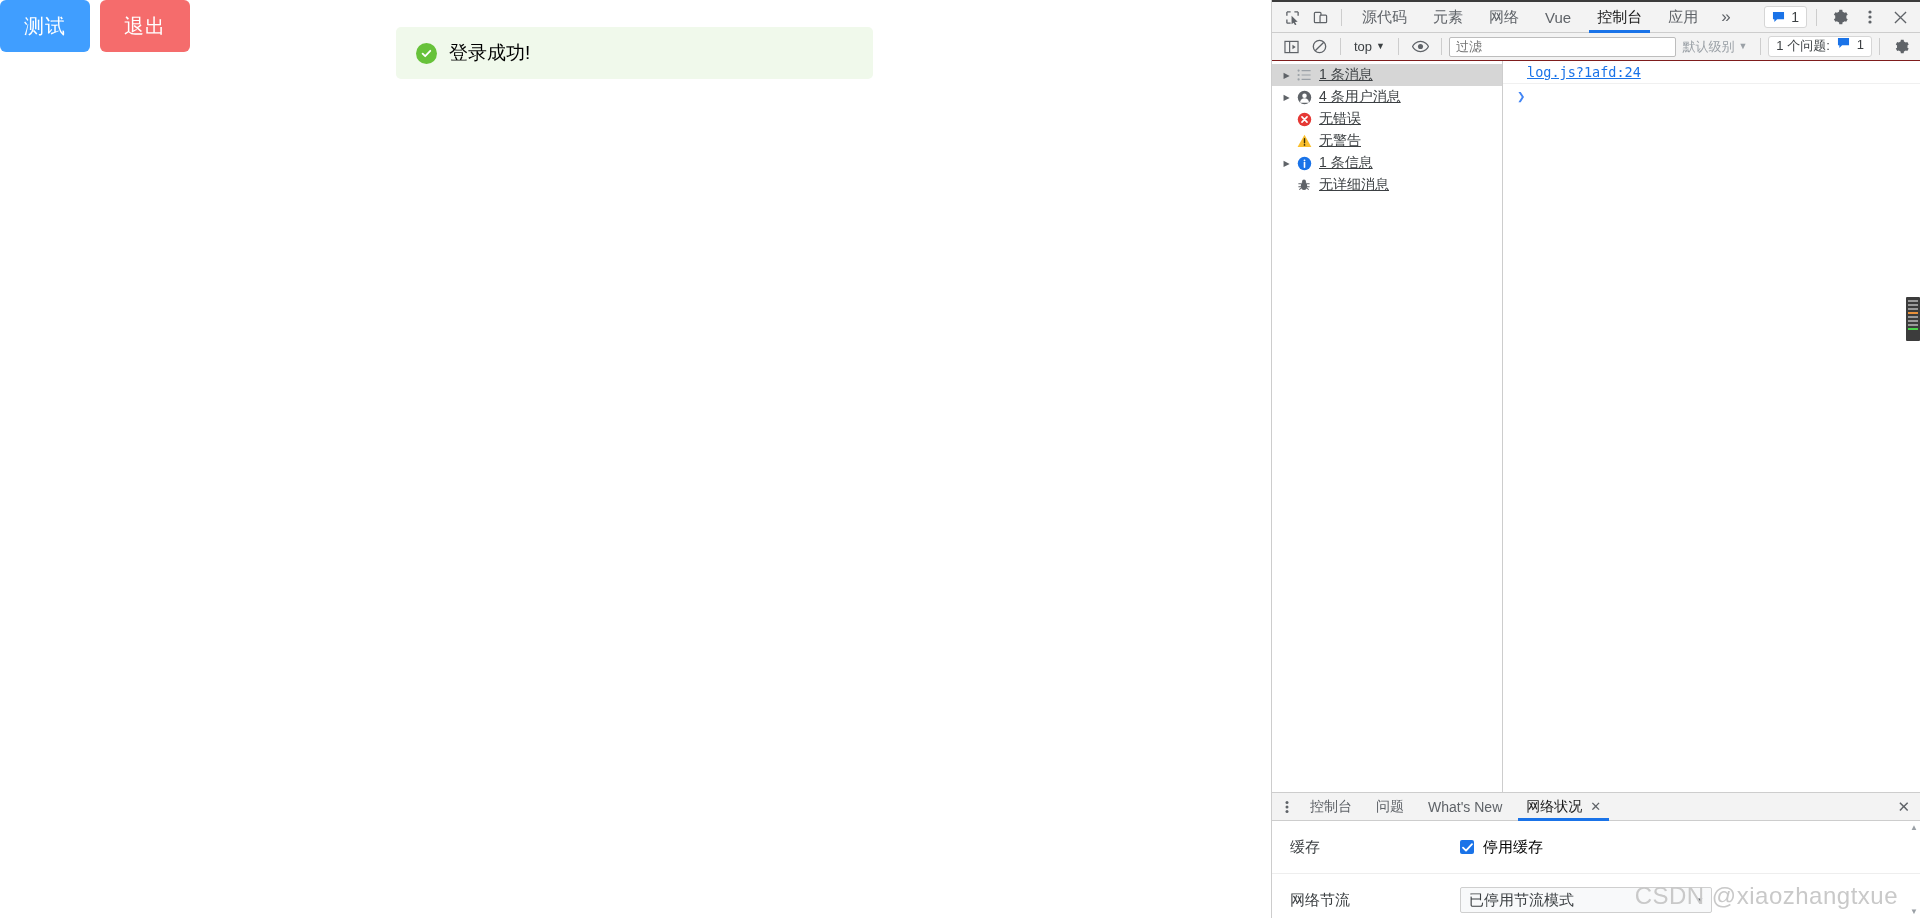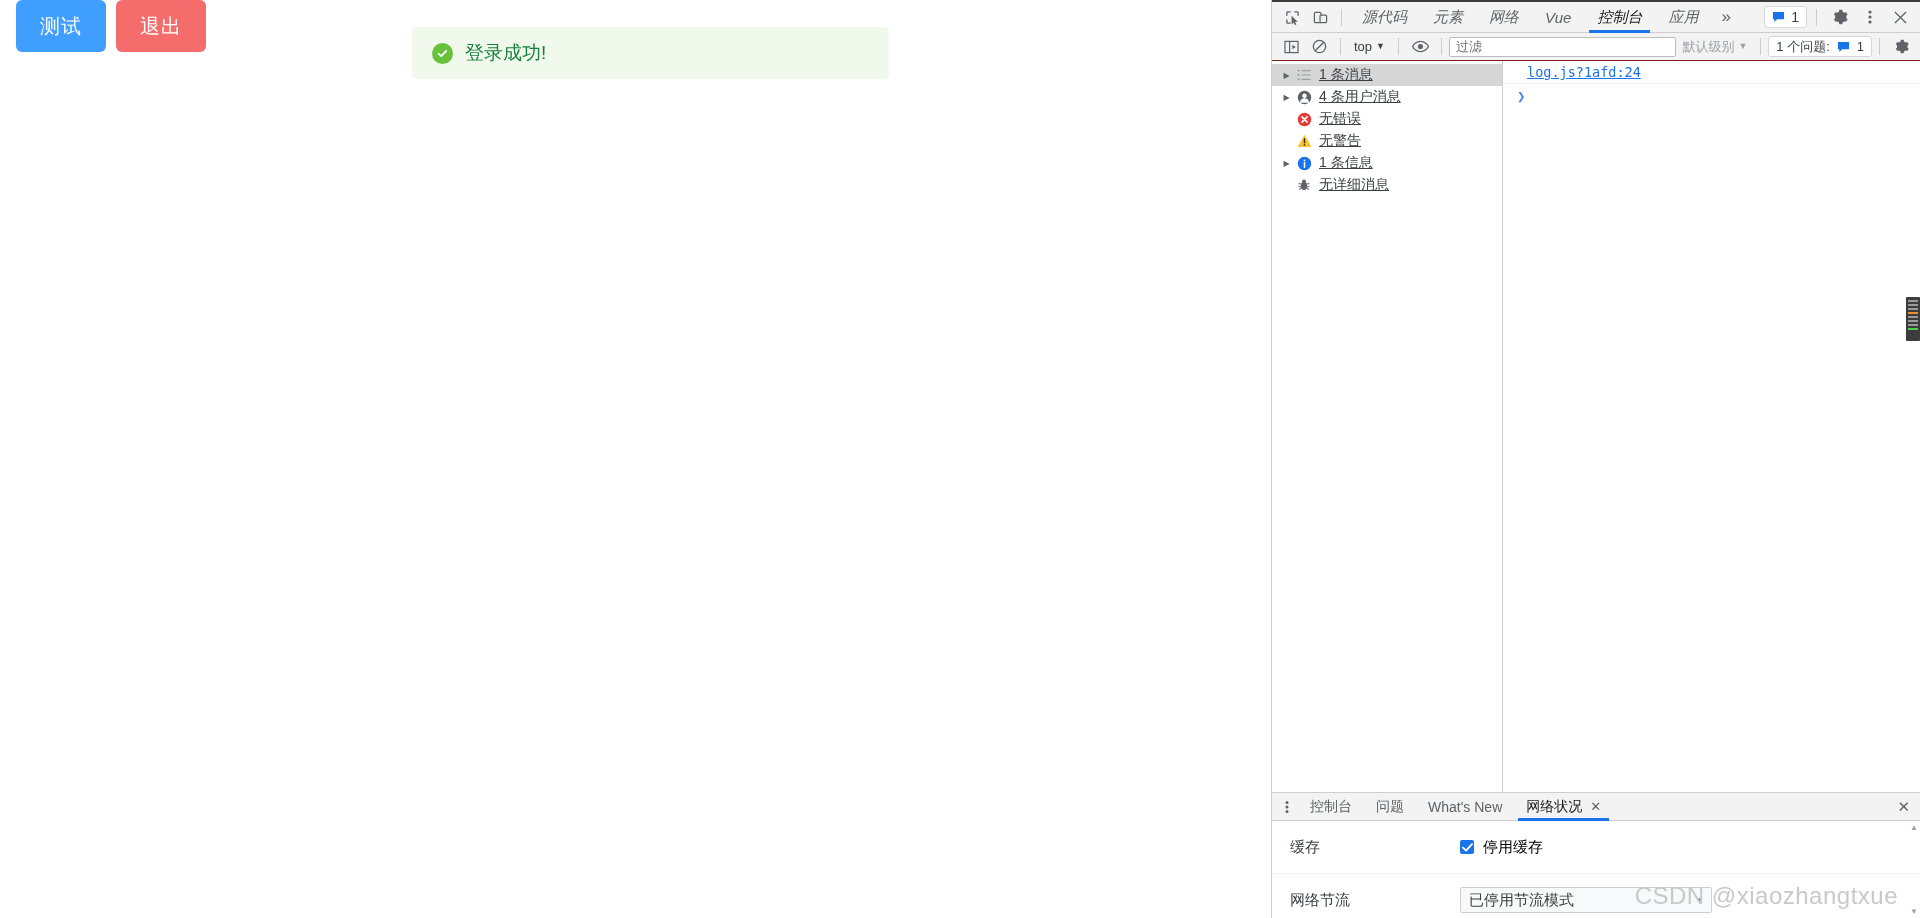--- a/index.html
+++ b/index.html
@@ -7,21 +7,21 @@
     margin: 0; padding: 0;
     width: 1920px; height: 918px;
     overflow: hidden;
     font-family: "Liberation Sans", "DejaVu Sans", sans-serif;
     background: #ffffff;
   }
   #root { position: relative; width: 1920px; height: 918px; }
 
   
   #page {
-    position: absolute; left: 16px; top: 0;
+    position: absolute; left: 0; top: 0;
     width: 1271px; height: 722px;
     background: #ffffff;
     overflow: hidden;
   }
   #page-toolbar {
     position: absolute; left: 0; top: 0;
     display: flex; gap: 10px;
     padding: 0;
   }
   .el-btn {
@@ -47,21 +47,21 @@
     padding: 0 20px;
   }
   #alert-success .check {
     width: 21px; height: 21px; border-radius: 50%;
     background: #67c23a;
     display: inline-flex; align-items: center; justify-content: center;
     margin-right: 12px; flex: none;
   }
   #alert-success .check svg { display: block; }
   #alert-success .msg {
-    color: #15803d; font-size: 19px;
+    color: #000000; font-size: 19px;
     font-family: "Liberation Sans", "DejaVu Sans", sans-serif;
   }
 
   
   #devtools {
     position: absolute; left: 1271px; top: 0;
     width: 649px; height: 918px;
     background: #ffffff;
     border-left: 1px solid #cdcdcd;
     display: flex; flex-direction: column;
@@ -87,21 +87,20 @@
   .dt-sep {
     width: 1px; height: 17px; background: #cdcdcd;
     margin: 0 7px; flex: none;
   }
   .dt-tab {
     height: 31px; padding: 0 13px;
     display: inline-flex; align-items: center;
     font-size: 15px; color: #5f6368;
     cursor: pointer; position: relative; flex: none;
     white-space: nowrap;
-    font-style: italic;
   }
   .dt-tab.active { color: #1a1a1a; }
   .dt-tab.active::after {
     content: ""; position: absolute; left: 5px; right: 5px; bottom: 0;
     height: 3px; background: #1a73e8;
   }
   .dt-overflow {
     padding: 0 10px; font-size: 17px; color: #5f6368; cursor: pointer;
     display: inline-flex; align-items: center; height: 31px; flex: none;
   }
@@ -137,21 +136,21 @@
   }
   .dt-dropdown {
     display: inline-flex; align-items: center; gap: 4px;
     font-size: 13px; color: #3c4043;
     padding: 0 6px; height: 22px; cursor: pointer; flex: none;
     white-space: nowrap;
   }
   .dt-dropdown.dim { color: #9aa0a6; }
   .caret-dn { font-size: 9px; line-height: 1; }
   #issues-chip {
-    display: inline-flex; align-items: center; gap: 7px;
+    display: inline-flex; gap: 7px;
     border: 1px solid #d6d6d6; border-radius: 3px;
     height: 21px; padding: 0 7px; background: #fff;
     font-size: 13px; color: #3c4043; cursor: pointer; flex: none;
     white-space: nowrap;
   }
 
   
   #dt-console {
     flex: 1 1 auto; display: flex; min-height: 0;
     background: #fff; position: relative;

